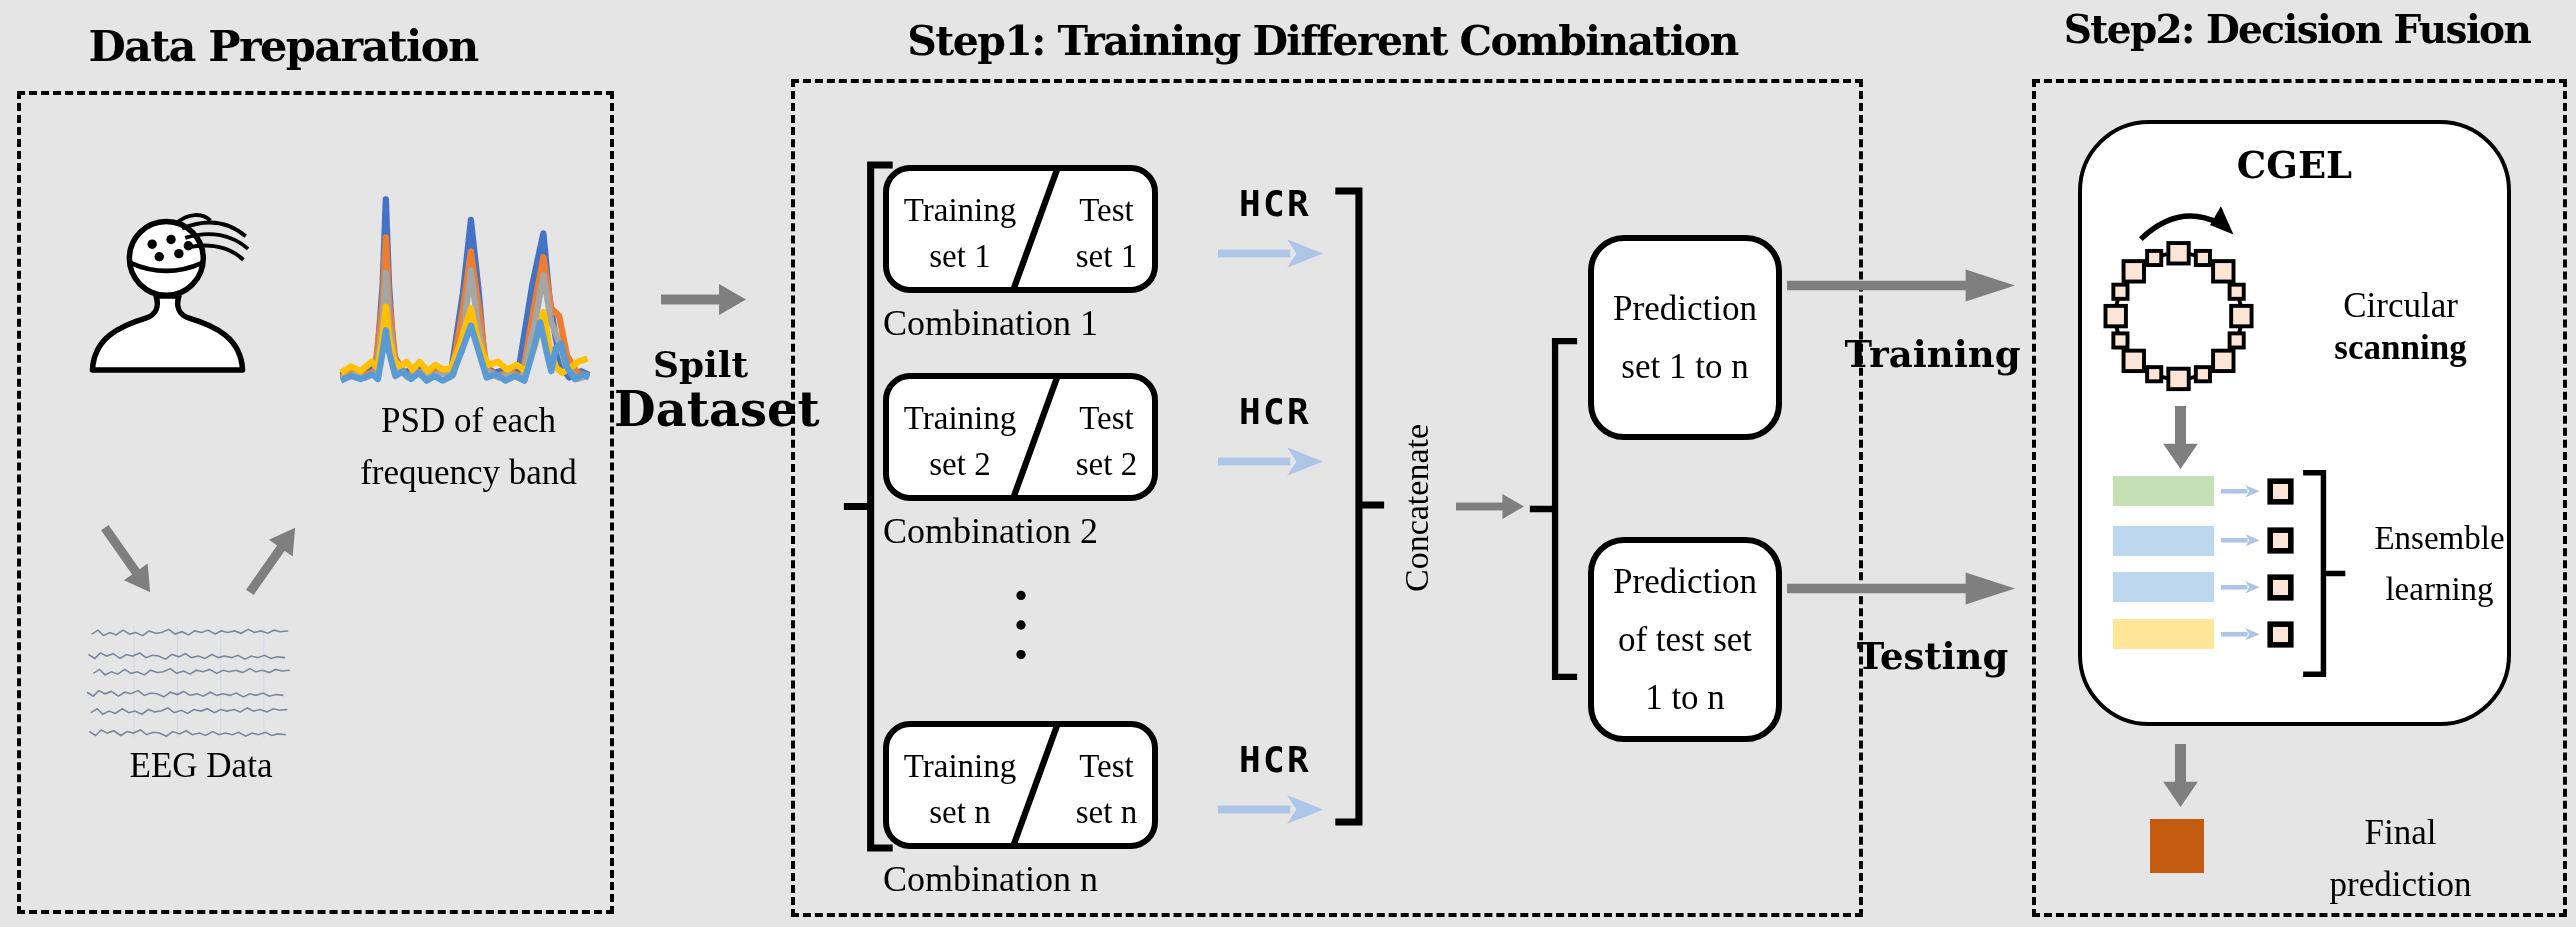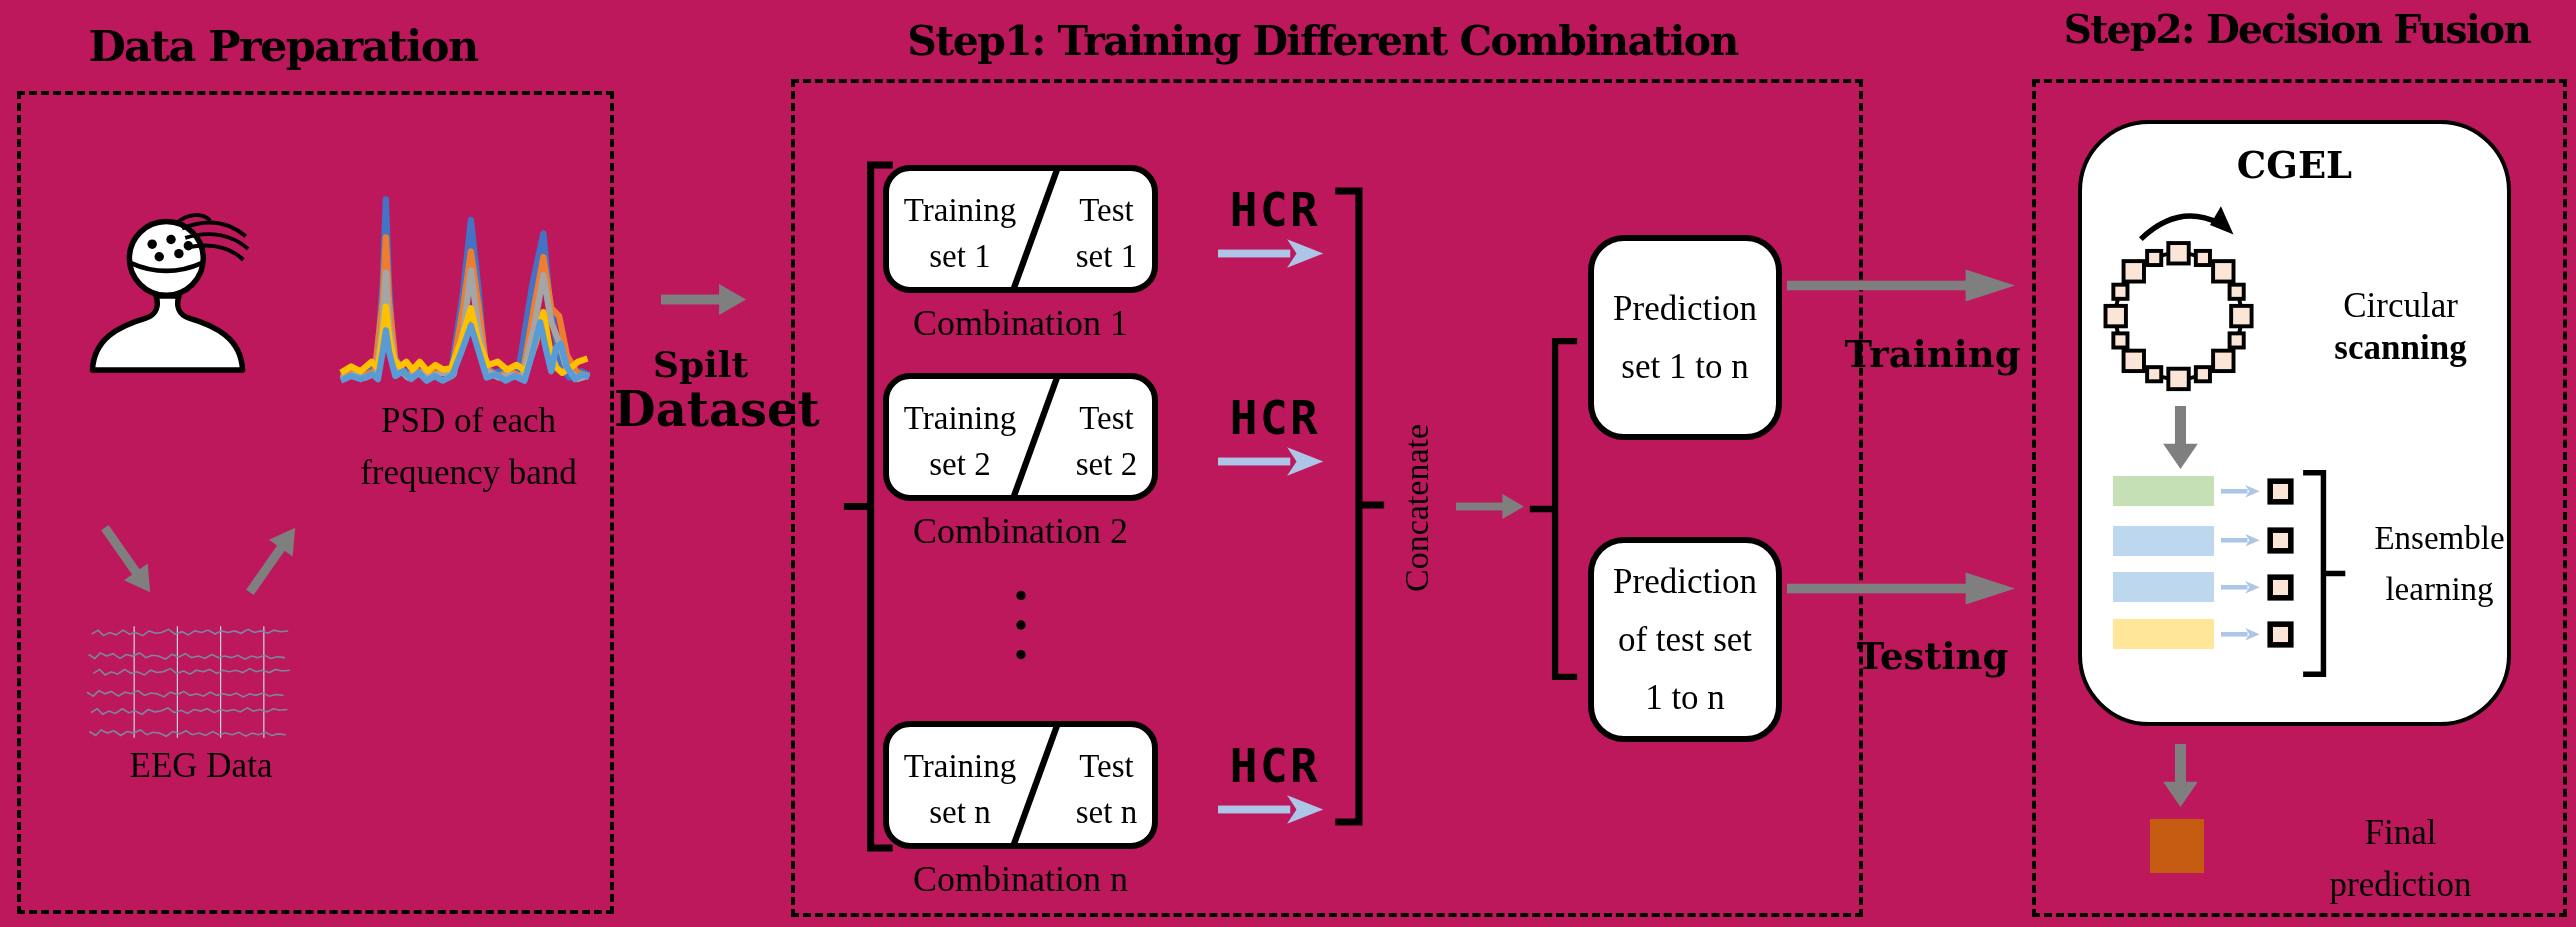--- a/index.html
+++ b/index.html
@@ -1,27 +1,27 @@
 <!DOCTYPE html>
 <html style="font-size:12.6px"><head>
 <meta charset="utf-8">
 <style>
   html,body{margin:0;padding:0;background:#fff;}
-  #stage{position:relative;width:2576px;height:928px;background:#be185d;overflow:hidden;
+  #stage{position:relative;width:2576px;height:928px;background:#e5e5e5;overflow:hidden;
          font-family:"Liberation Serif",serif;color:#000;}
   .panel{position:absolute;border:4.7px dashed #000;background:transparent;}
   .title{position:absolute;text-align:center;font-family:"DejaVu Serif",serif;font-weight:700;letter-spacing:-1.6px;}
   .lbl{position:absolute;text-align:center;line-height:1.2;}
   .boldlbl{position:absolute;text-align:center;font-family:"DejaVu Serif",serif;font-weight:700;}
-  .hcr{position:absolute;text-align:center;font-family:"DejaVu Sans Mono",monospace;font-weight:700;letter-spacing:2.4px;font-size:46px;}
+  .hcr{position:absolute;text-align:center;font-family:"DejaVu Sans Mono",monospace;font-weight:700;letter-spacing:2.4px;font-size:36px;}
   .roundbox{position:absolute;border:6.3px solid #000;border-radius:27px;background:#fff;box-sizing:border-box;}
   .predbox{position:absolute;border:6.3px solid #000;border-radius:36px;background:#fff;box-sizing:border-box;
            display:flex;flex-direction:column;justify-content:center;text-align:center;font-size:35px;line-height:58px;}
   .cgel{position:absolute;border:4.7px solid #000;border-radius:71px;background:#fff;box-sizing:border-box;}
-  .combo-caption{position:absolute;text-align:center;font-size:36px;}
+  .combo-caption{position:absolute;text-align:left;font-size:36px;}
   .cell{position:absolute;text-align:center;font-size:33px;line-height:46px;}
   .vtext{position:absolute;display:flex;align-items:center;justify-content:center;}
   .vtext span{transform:rotate(-90deg);white-space:nowrap;font-size:34px;}
   svg{position:absolute;overflow:visible;}
 </style>
 </head>
 <body>
 
 <div id="stage">
 

